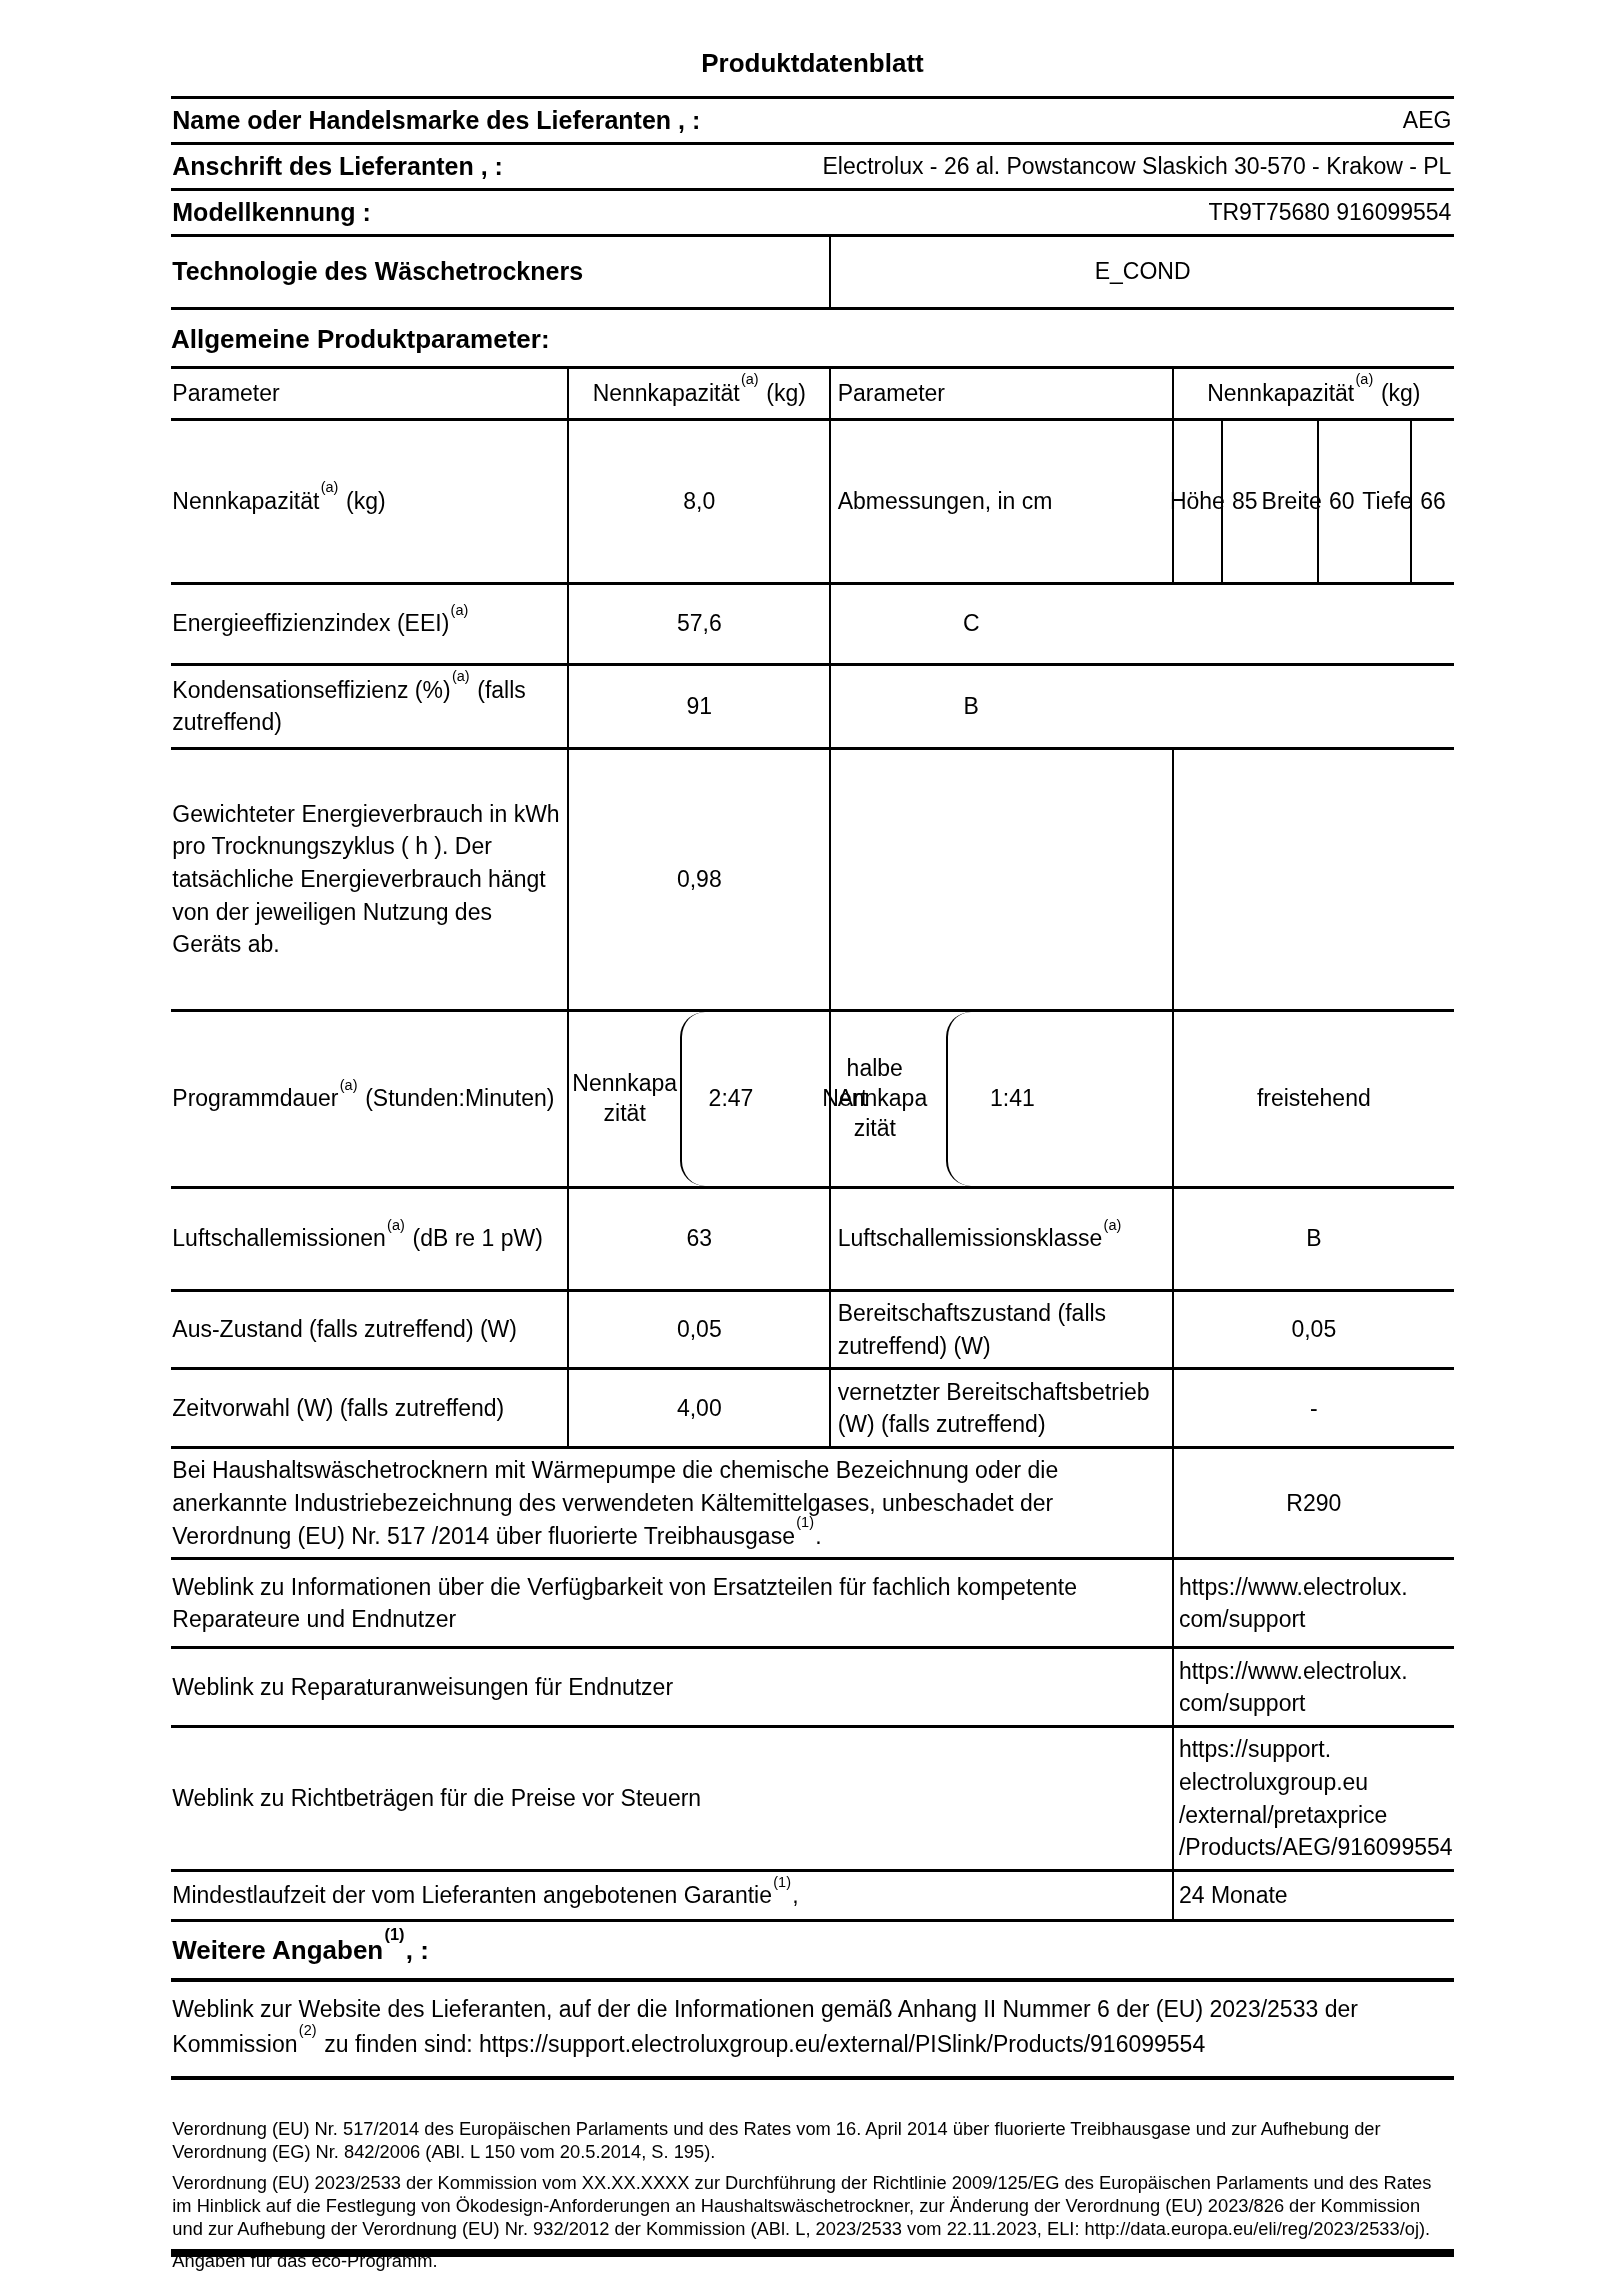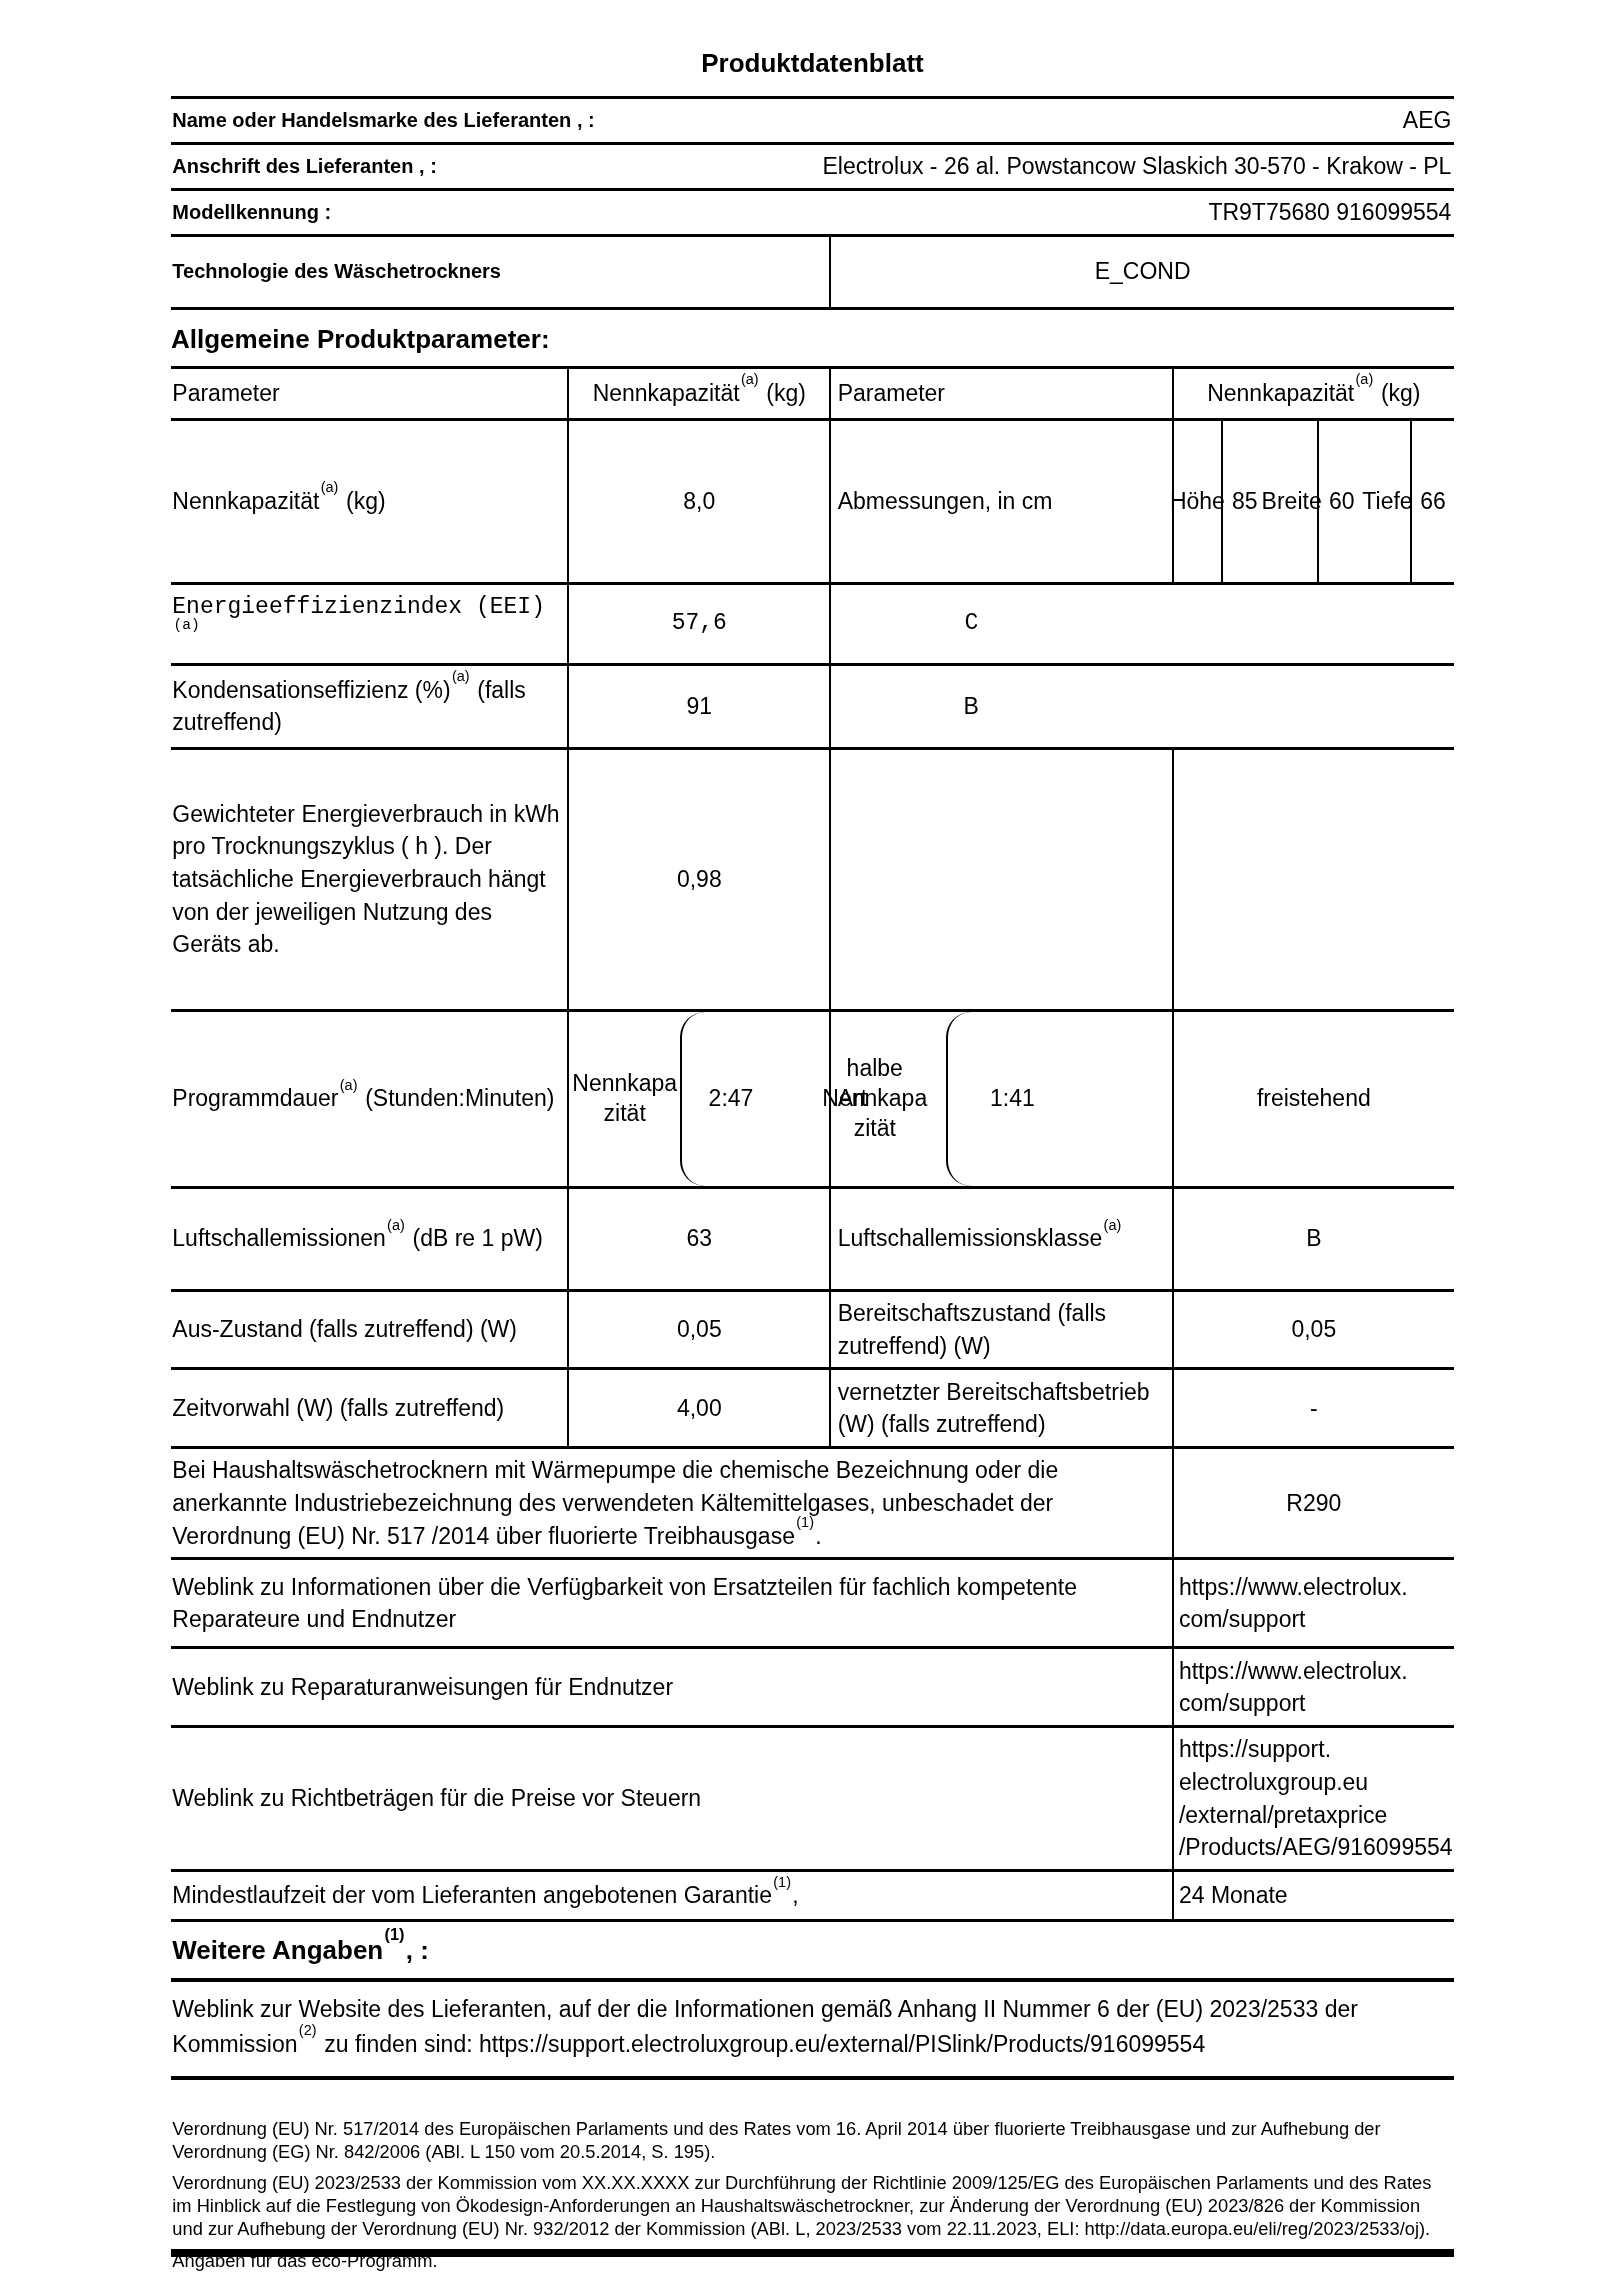--- a/index.html
+++ b/index.html
@@ -9,21 +9,21 @@
           padding:0 169px 0 171px; overflow:hidden;margin-top:36px; }
   .content { width:1283px; }
 
   .doc-title { text-align:center; font-weight:bold; font-size:26px; padding-top:11.8px; margin-bottom:17px; }
 
   
   .stable { border-top:3.9px solid #000; }
   .st-row { display:flex; border-bottom:3.9px solid #000; align-items:center; }
   .st-row.h70 { min-height:46px; }
   .st-row.h112 { min-height:73px; }
-  .st-label { width:50%; font-weight:bold; font-size:20px; padding:3.9px 6.5px 3.9px 1.3px; }
+  .st-label { width:50%; font-weight:bold; font-size:25px; padding:3.9px 6.5px 3.9px 1.3px; }
   .st-value { width:50%; font-size:23px; padding:3.9px 2.6px;text-align:right; }
   .st-vcell { width:48.7%; align-self:stretch; display:flex; align-items:center; justify-content:center;
               border-left:2px solid #000; font-size:23px; text-align:center; }
   .st-label.w513 { width:51.3%; }
 
   .section-heading { font-weight:bold; font-size:26px; margin:14.4px 0 10.5px 0; }
 
   
   .mtable { border-top:3.9px solid #000; font-size:23px; line-height:1.42; }
   .m-row { display:flex; border-bottom:3.9px solid #000; align-items:stretch; }
@@ -32,21 +32,21 @@
   .c2 { width:20.4%; border-left:2px solid #000; justify-content:center; text-align:center; }
   .c3 { width:26.7%; border-left:2px solid #000; }
   .c4 { width:22.0%; border-left:2px solid #000; justify-content:center; text-align:center; }
   .cL { width:78.0%; padding-left:1.3px; }
   .c4.vleft { justify-content:flex-start; text-align:left; padding-left:5.2px; }
   .pre { white-space:pre-line; }
   .nopad { padding:0; }
 
   .r-header   { min-height:52px; }
   .r-capacity { height:164px; }
-  .r-eei      { min-height:81px;font-family:Liberation Mono, monospace; }
+  .r-eei      { min-height:81px; }
   .r-cond     { min-height:84px; }
   .r-energy   { min-height:262px; }
   .r-duration { min-height:177px; }
   .r-noise    { min-height:103px; }
   .r-off      { min-height:63px; }
   .r-delay    { min-height:63px; }
   .r-refrig   { min-height:98px; }
   .r-spares   { min-height:89px; }
   .r-repair   { min-height:63px; }
   .r-price    { min-height:120px; }

